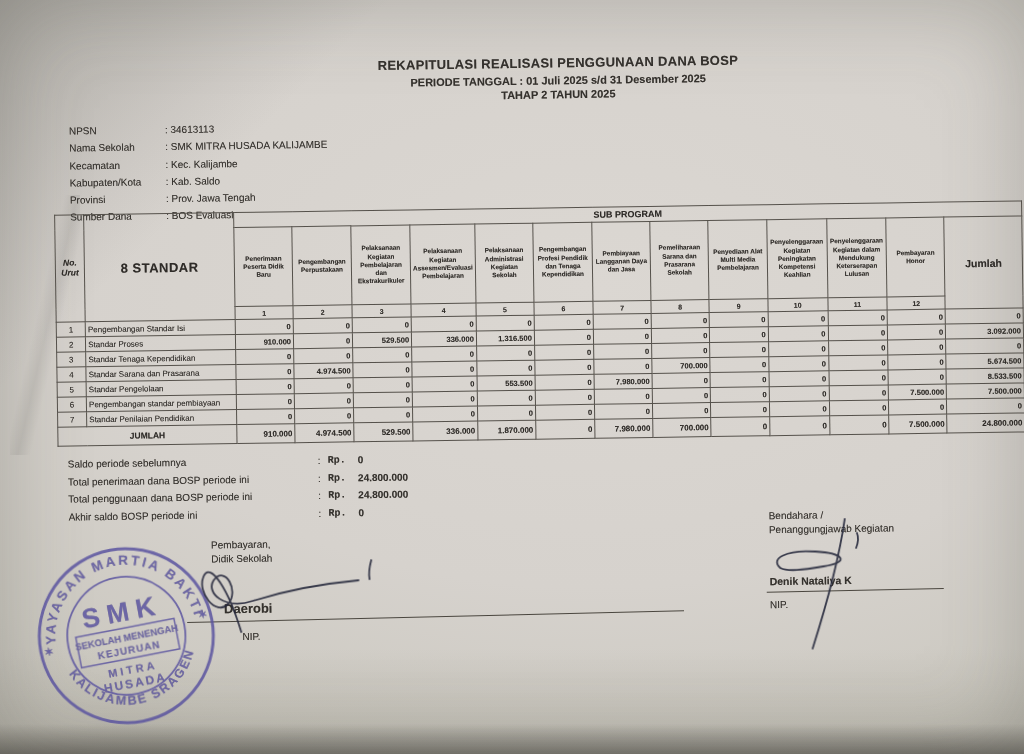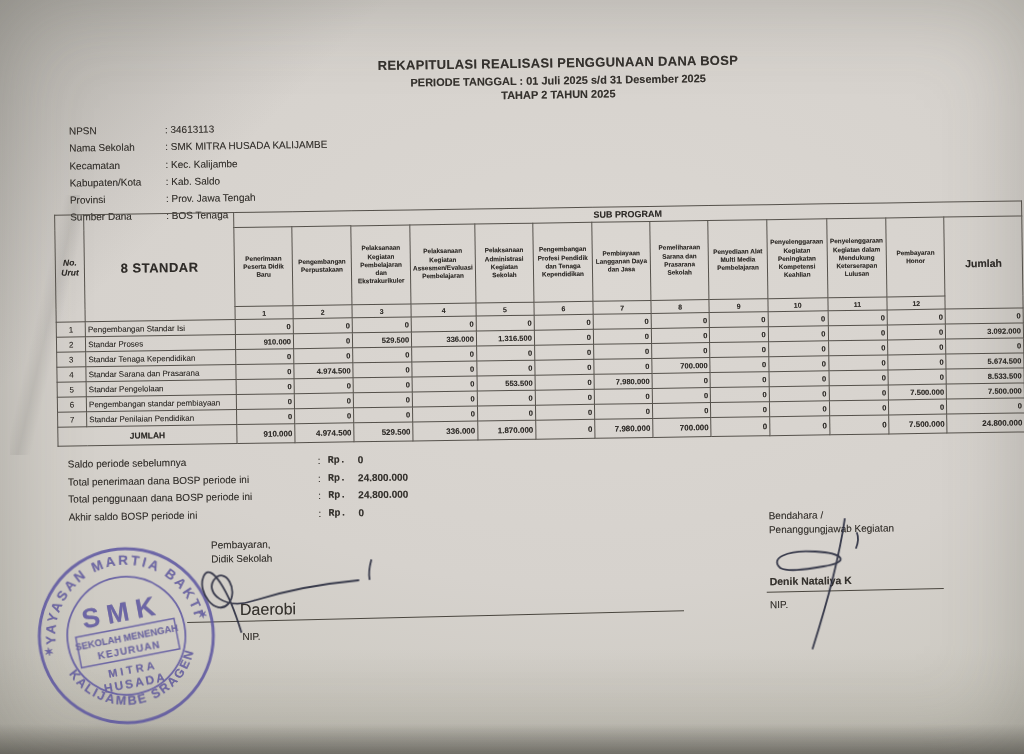--- a/index.html
+++ b/index.html
@@ -62,21 +62,21 @@
   tr.total-row td.total-label { text-align:center; font-size:8.5px; }
   
   .summary { position:absolute; left:66px; top:452px; font-size:10px; }
   .sum-row { display:flex; height:17.6px; }
   .sum-label { width:250px; }
   .sum-colon { width:10px; }
   .sum-cur { width:30px; font-weight:bold;font-family:Liberation Mono, monospace; }
   .sum-amount { font-weight:bold; }
   
   .sig-left-head { position:absolute; left:208px; top:534px; font-size:10px; line-height:13.5px; }
-  .sig-left-name { position:absolute; left:236px; top:597px; font-size:16px; font-weight:normal; }
+  .sig-left-name { position:absolute; left:220px; top:597px; font-size:13px; font-weight:bold; }
   .sig-left-nip  { position:absolute; left:238px; top:627px; font-size:10px; }
   .sig-left-line { position:absolute; left:183px; top:615px; width:497px; height:1.4px; background:#4a463f; transform:rotate(-0.5deg); }
   .sig-right-head { position:absolute; left:766px; top:513px; font-size:10px; line-height:13.5px; }
   .sig-right-name { position:absolute; left:766px; top:579px; font-size:10.5px; font-weight:bold; }
   .sig-right-nip  { position:absolute; left:766px; top:603px; font-size:10px; }
   .sig-right-line { position:absolute; left:763px; top:595px; width:177px; height:1.4px; background:#4a463f; transform:rotate(-0.4deg); }
   
   .stamp { position:absolute; left:26px; top:534px; width:192px; height:192px; opacity:.82; filter:blur(.4px); }
   .ink { position:absolute; filter:blur(.3px); }
   .ink-left { left:175px; top:540px; }
@@ -112,21 +112,21 @@
       <div class="info-row">
         <span class="info-label">Kabupaten/Kota</span>
         <span class="info-value">Kab. Saldo</span>
       </div>
       <div class="info-row">
         <span class="info-label">Provinsi</span>
         <span class="info-value">Prov. Jawa Tengah</span>
       </div>
       <div class="info-row">
         <span class="info-label">Sumber Dana</span>
-        <span class="info-value">BOS Tenaga</span>
+        <span class="info-value">BOS Evaluasi</span>
       </div>
     </div>
 
   <table class="main">
     <colgroup>
       <col class="c-no">
         <col class="c-label">
       <col class="c-val">
         <col class="c-val">
         <col class="c-val">

